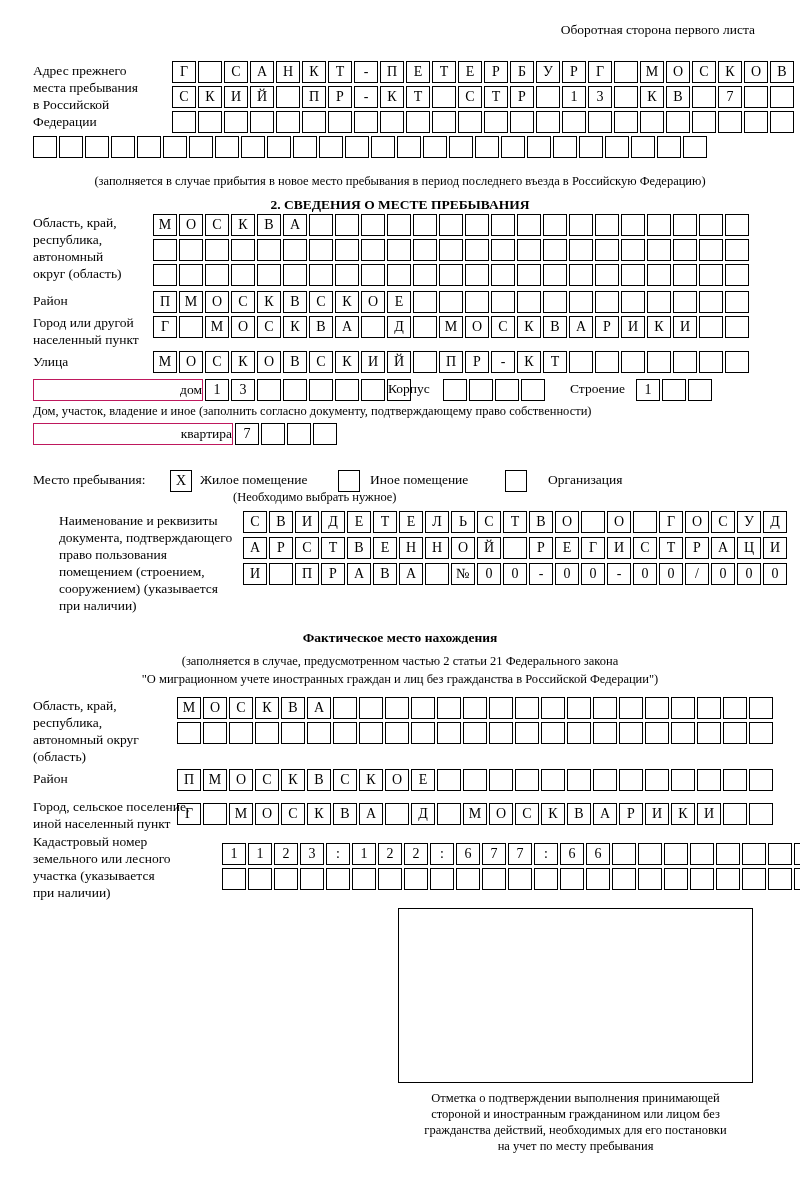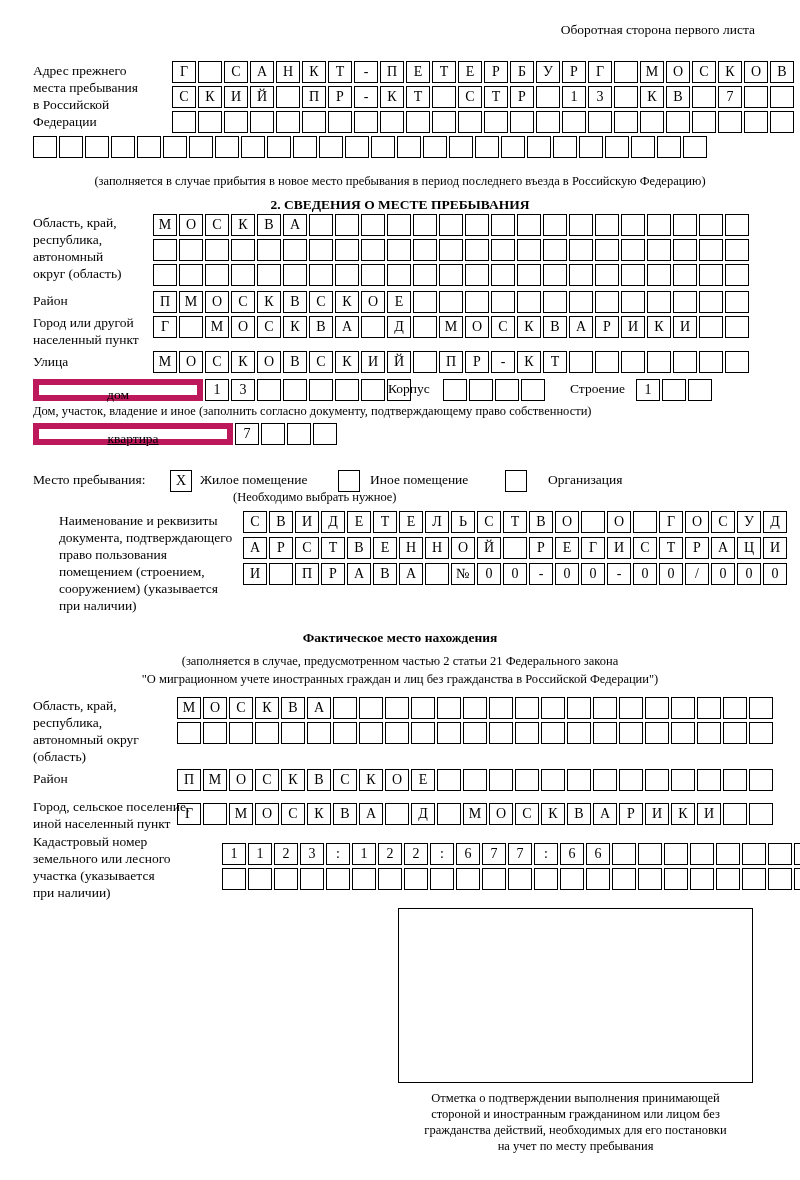--- a/index.html
+++ b/index.html
@@ -61,25 +61,25 @@
     border: 1px solid #000;
     margin-right: 2px;
     box-sizing: border-box;
     text-align: center;
     font-size: 14px;
     line-height: 20px;
     font-family: "Liberation Serif", serif;
   }
   .boxlabel {
     position: absolute;
-    border: 6px solid #be185d;
+    border: 1px solid #be185d;
     box-sizing: border-box;
     height: 22px;
     line-height: 20px;
-    text-align: center;
+    text-align: right;
     font-size: 13.5px;
   }
   .plain {
     position: absolute;
     font-size: 13.5px;
   }
   .checkbox {
     width: 22px;
     height: 22px;
     border: 1px solid #000;
@@ -425,21 +425,21 @@
   <div id="s2-stroenie">
       <div class="row" style="left: 636px; top: 379px;">
         <div class="cell">1</div>
         <div class="cell"></div>
         <div class="cell"></div>
       </div>
     </div>
 
   <div class="lbl small" style="left:33px; top:403px;">Дом, участок, владение и иное (заполнить согласно документу, подтверждающему право собственности)</div>
 
-  <div class="boxlabel" style="left:33px; top:423px; width:200px;text-decoration:underline;">квартира</div>
+  <div class="boxlabel" style="left:33px; top:423px; width:200px;">квартира</div>
   <div id="s2-flat">
       <div class="row" style="left: 235px; top: 423px;">
         <div class="cell">7</div>
         <div class="cell"></div>
         <div class="cell"></div>
         <div class="cell"></div>
       </div>
     </div>
 
   <div class="plain" style="left:33px; top:472px;">Место пребывания:</div>

